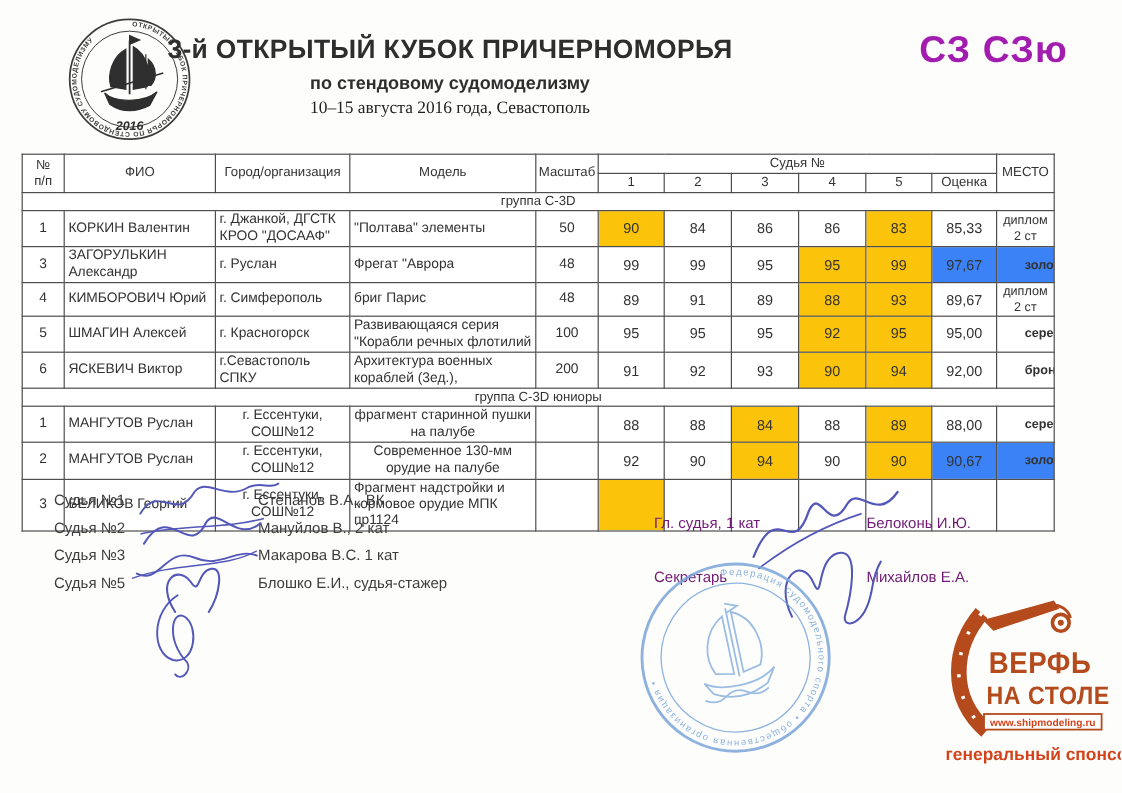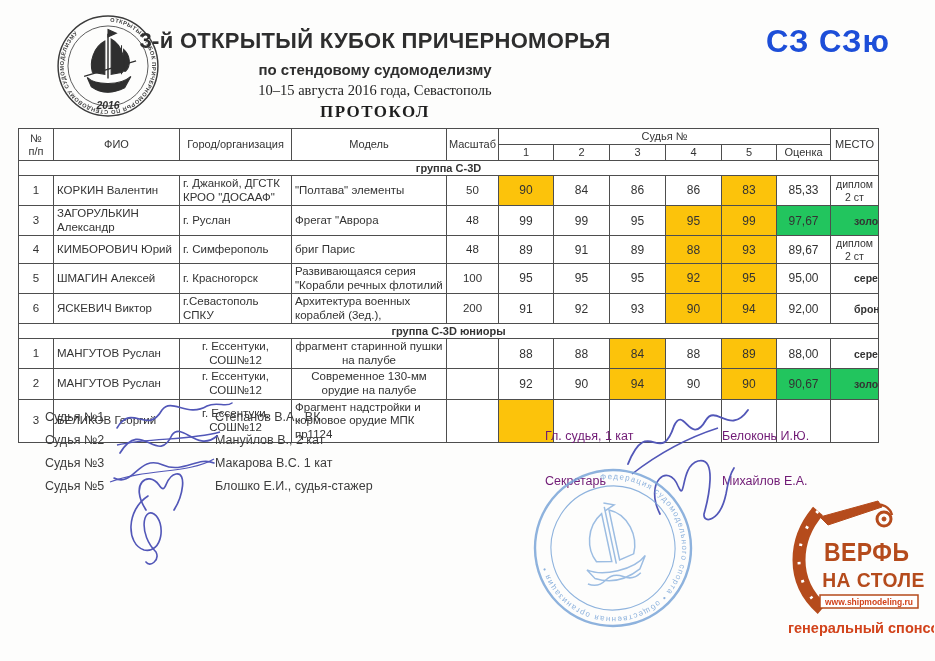--- a/index.html
+++ b/index.html
@@ -9,34 +9,34 @@
     font-family:"Liberation Sans","DejaVu Sans",sans-serif;
     color:#3a3a3a;
   }
   
   .emblem{position:absolute;left:56px;top:14px;width:104px;height:104px;}
   .titleblock{position:absolute;left:110px;top:28px;width:530px;text-align:center;}
   .t1{font-size:22px;font-weight:bold;color:#2e2e2e;letter-spacing:.3px;}
   .t2{font-size:15px;font-weight:bold;margin-top:7px;color:#2e2e2e;}
   .t3{font-family:"Liberation Serif","DejaVu Serif",serif;font-size:14.5px;margin-top:4px;color:#222;}
   .t4{font-family:"Liberation Serif","DejaVu Serif",serif;font-size:17px;font-weight:bold;letter-spacing:1.5px;margin-top:3px;color:#1e1e1e;}
-  .classcode{position:absolute;left:766px;top:24px;font-size:31px;font-weight:bold;color:#1d4ed8;letter-spacing:1px;}
+  .classcode{position:absolute;left:766px;top:24px;font-size:31px;font-weight:bold;color:#a21caf;letter-spacing:1px;}
   
   table.protocol{
     position:absolute;left:18px;top:128px;width:860px;
     border-collapse:collapse;table-layout:fixed;
     font-size:11.5px;color:#333;background:#fff;
   }
   .protocol th,.protocol td{border:1px solid #4e4e4e;padding:1px 3px;line-height:1.18;overflow:hidden;}
   .protocol thead th{font-weight:normal;font-size:11px;text-align:center;height:15px;padding:0 1px;}
   .protocol td.c{text-align:center;}
   .protocol td.l{text-align:left;}
-  .protocol tr.group-row td{font-weight:bold;font-size:11px;text-align:center;height:14px;padding:0;}
+  .protocol tr.group-row td{font-weight:normal;font-size:11px;text-align:center;height:14px;padding:0;}
   .protocol td.hl{background:#fcc30b;}
-  .protocol td.pink{background:#22c55e;}
+  .protocol td.pink{background:#3b82f6;}
   .protocol td.bold{font-weight:bold;padding-left:23px;}
   .protocol td.place{font-size:10.5px;}
   .protocol td.js,.protocol td.score{font-size:12px;margin-left:37px;}
   .protocol td{height:24px;}
   .protocol tr.group-row td{height:14px;}
   
   .judges{position:absolute;left:45px;top:406px;font-size:12.5px;color:#3d3d3d;}
   .jrow{height:23px;line-height:23px;white-space:nowrap;}
   .jlabel{display:inline-block;width:170px;}
   .officials{position:absolute;left:545px;top:429px;font-size:12.5px;color:#701a75;}
@@ -70,21 +70,20 @@
     <line x1="63" y1="30" x2="63" y2="58" stroke-width="1"></line>
     <path d="M65,34 C72,40 72,50 67,55 L65,55 Z"></path>
   </g>
   <text x="50" y="91" text-anchor="middle" font-size="10" font-style="italic" font-weight="bold" fill="#2f2f2f">2016</text>
 </svg>
 
 <div class="titleblock">
   <div class="t1">3-й ОТКРЫТЫЙ КУБОК ПРИЧЕРНОМОРЬЯ</div>
   <div class="t2">по стендовому судомоделизму</div>
   <div class="t3">10–15 августа 2016 года, Севастополь</div>
-  <div class="t4">ПРОТОКОЛ</div>
 </div>
 
 <div class="classcode">СЗ СЗю</div>
 
 <table class="protocol">
   <colgroup>
     <col style="width:35px">
       <col style="width:126px">
       <col style="width:112px">
       <col style="width:155px">

